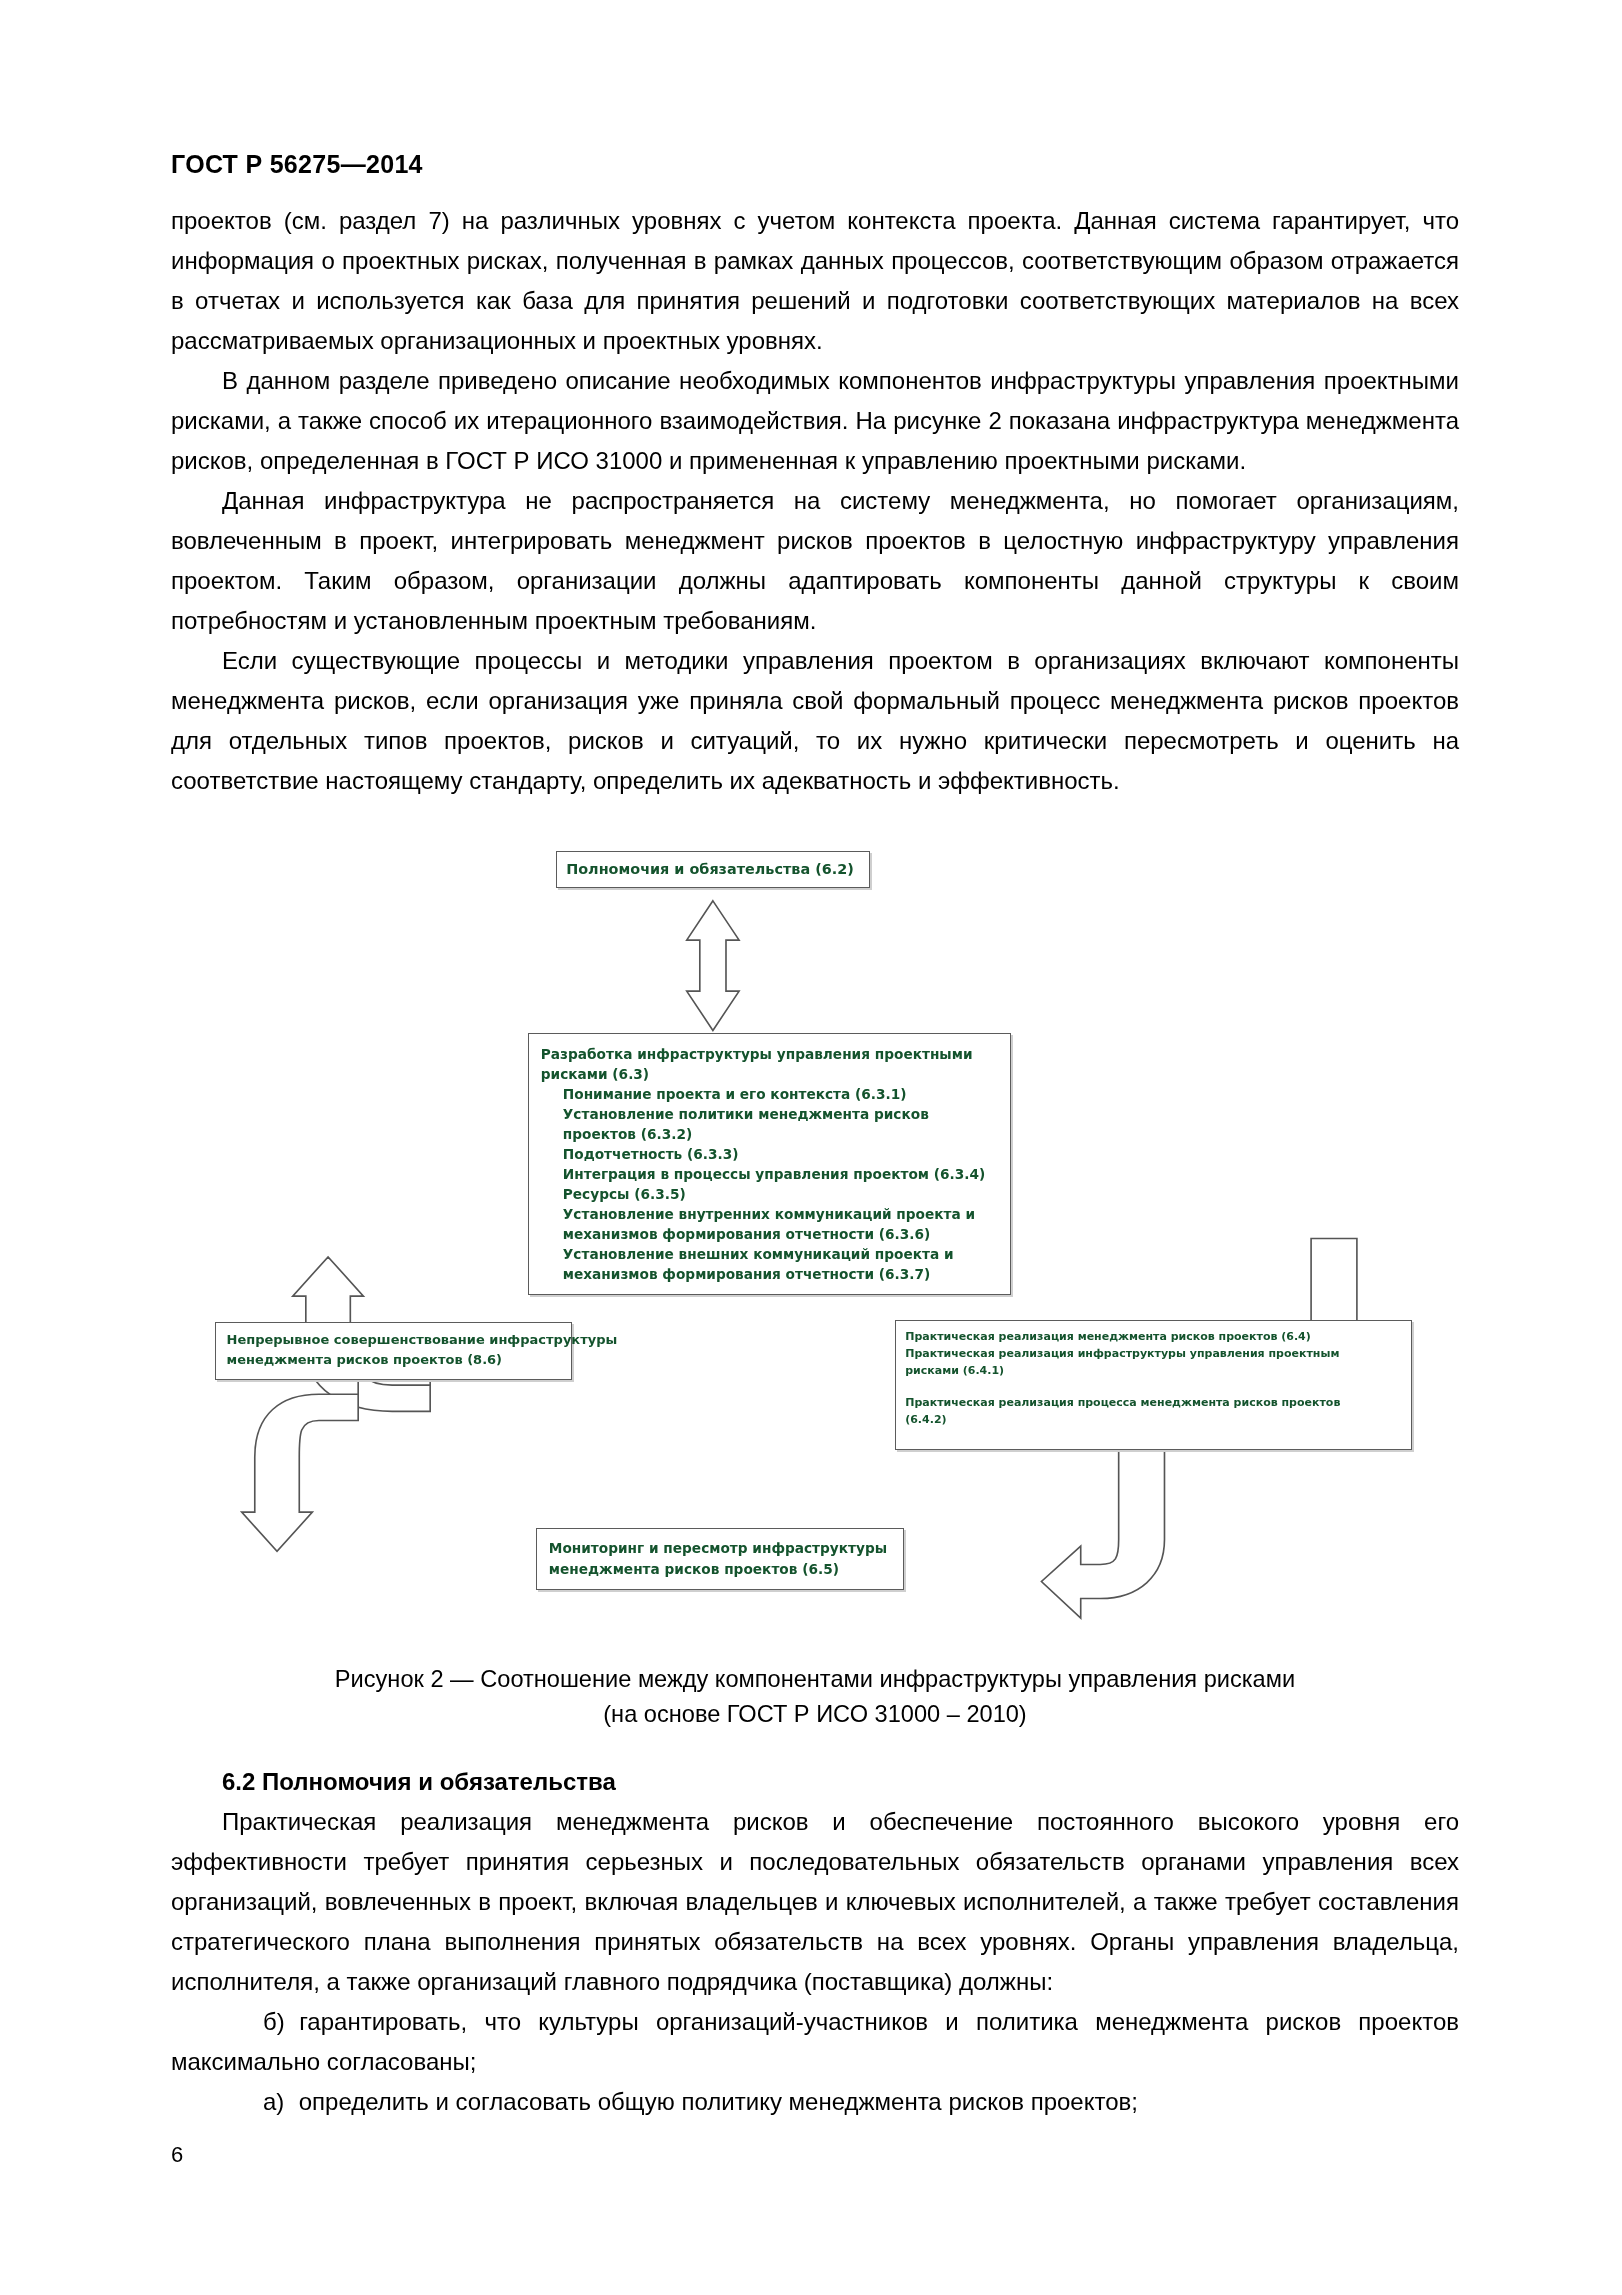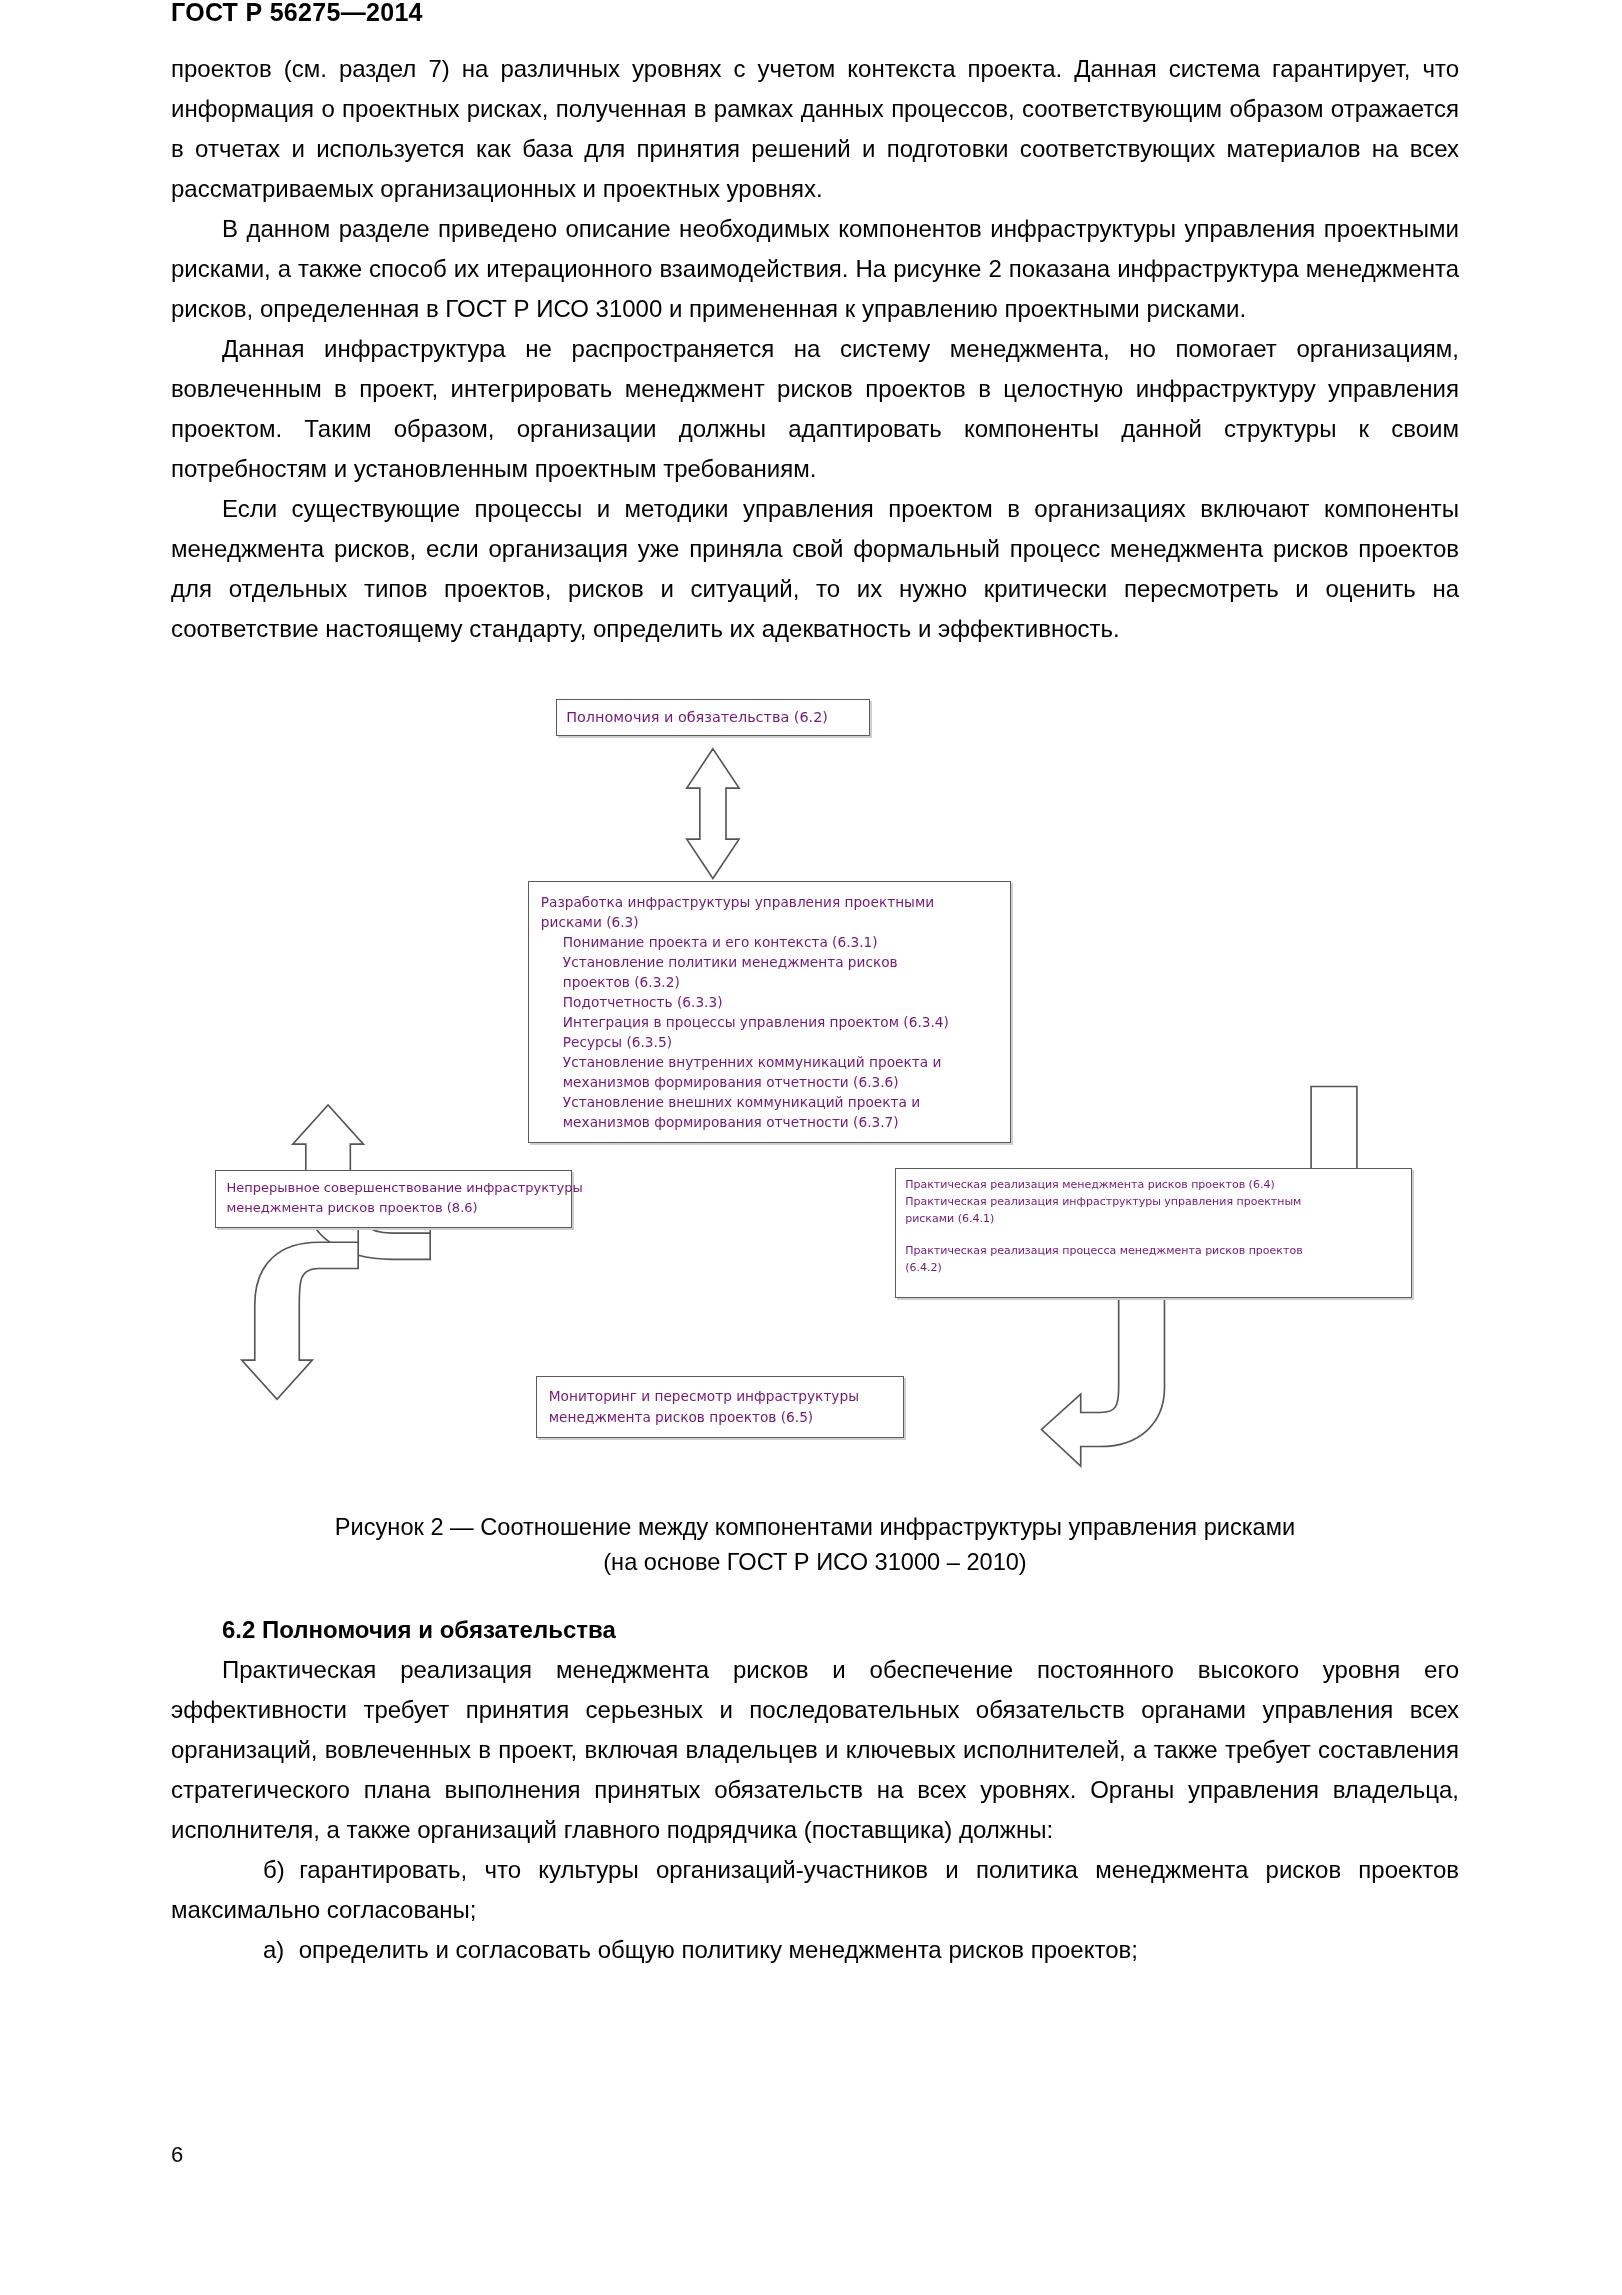--- a/index.html
+++ b/index.html
@@ -21,20 +21,21 @@
   }
   .content {
     position: absolute;
     left: 171px;
     top: 0;
     width: 1288px;
   }
 
   
   .doc-header {
+    margin-top: 152px;
     font-size: 25px;
     font-weight: bold;
     letter-spacing: 0.3px;
     line-height: 1;
   }
 
   
   .para {
     font-size: 24px;
     line-height: 40px;
@@ -78,22 +79,23 @@
     width: 1288px;
     height: 805px;
   }
 
   .dbox {
     position: absolute;
     box-sizing: border-box;
     border: 1.3px solid #5b5b5b;
     background: #ffffff;
     box-shadow: 2px 2px 0 0 #cfcfcf;
-    color: #701a75;
+    color: #14532d;
     font-family: "DejaVu Sans", sans-serif;
+    font-weight: bold;
   }
   .dbox .line {
     white-space: nowrap;
   }
 
   
   .box-authority {
     left: 385px;
     top: 13px;
     width: 314px;

